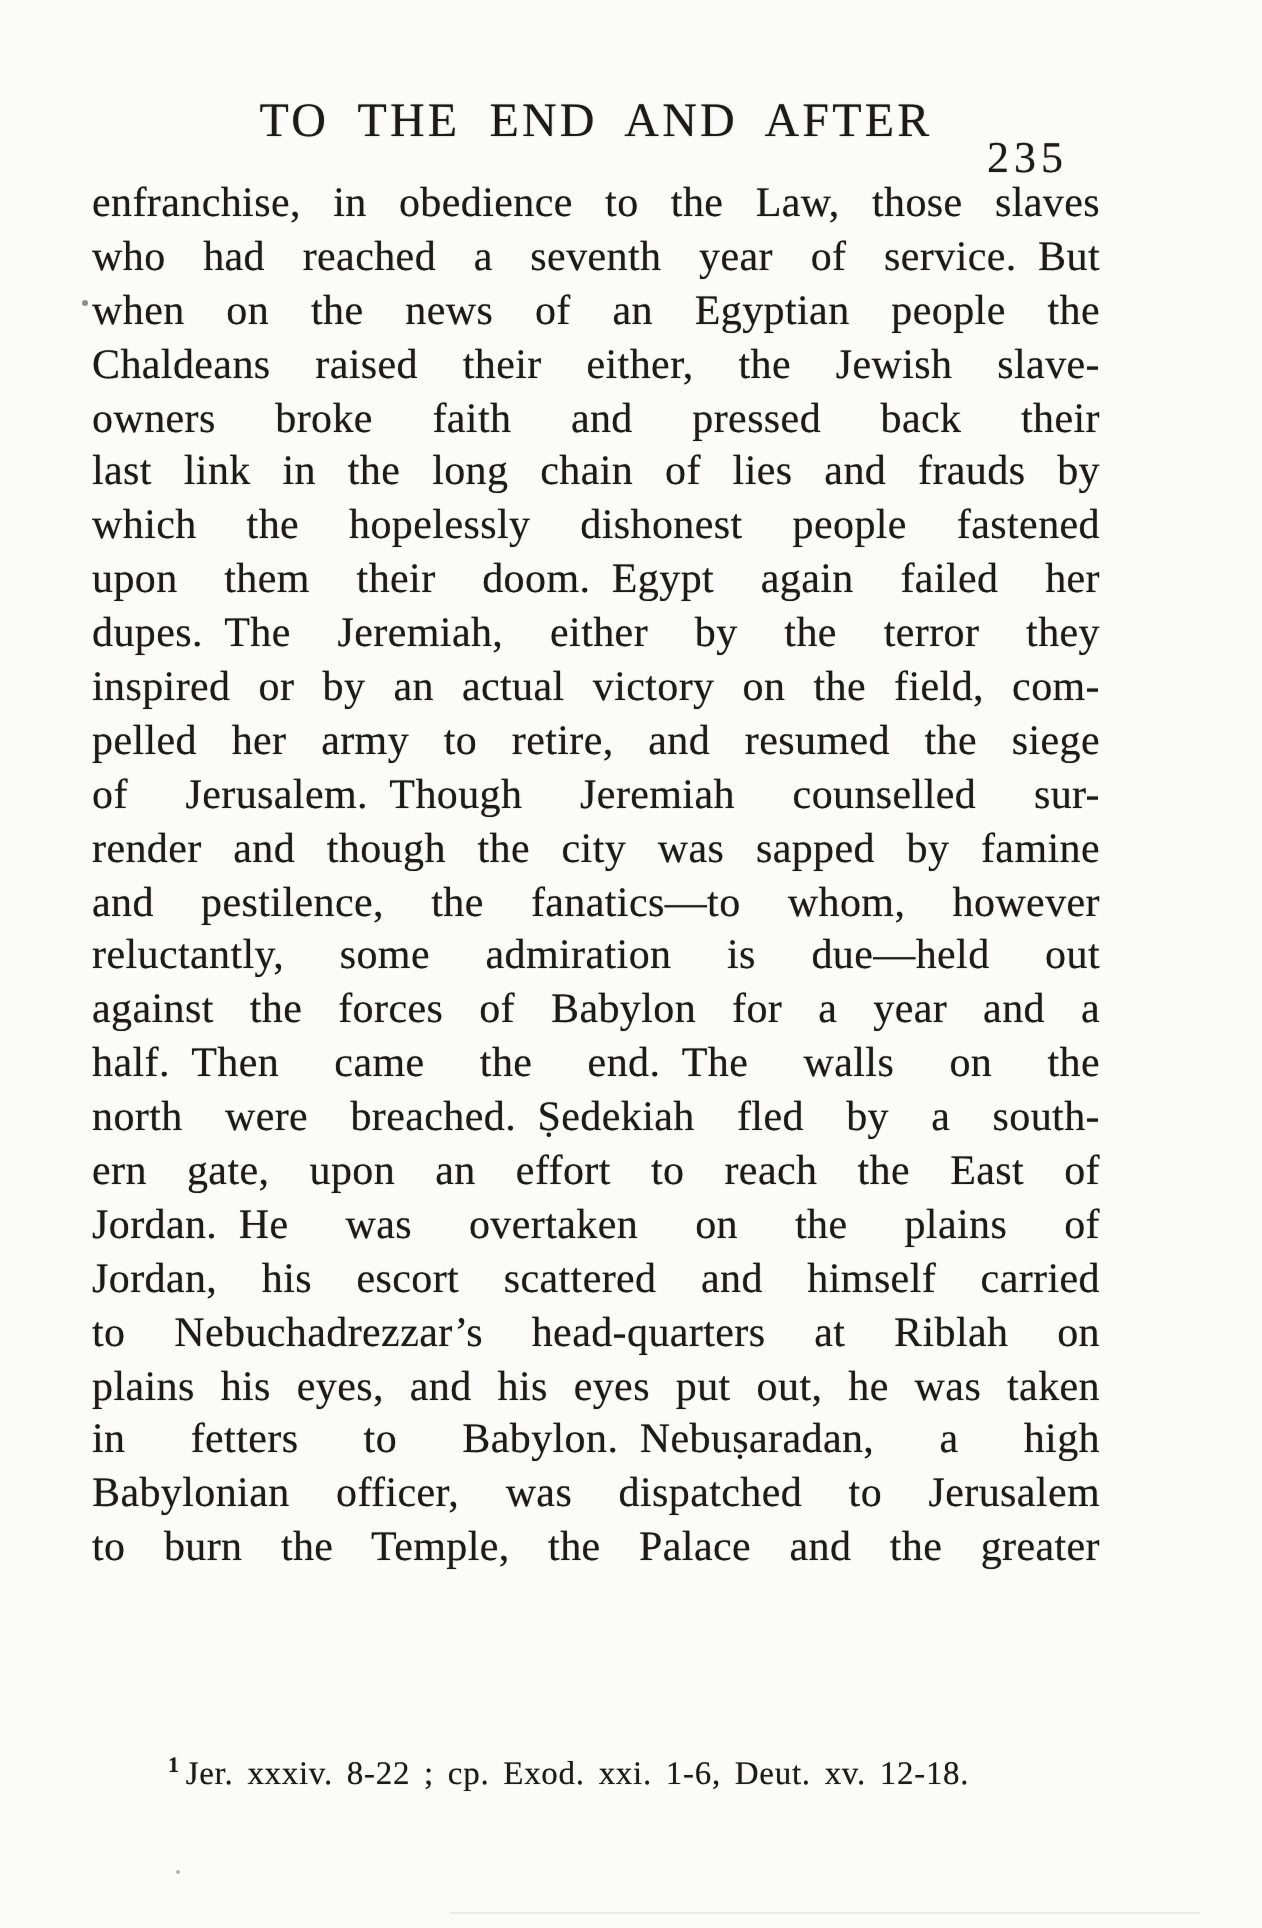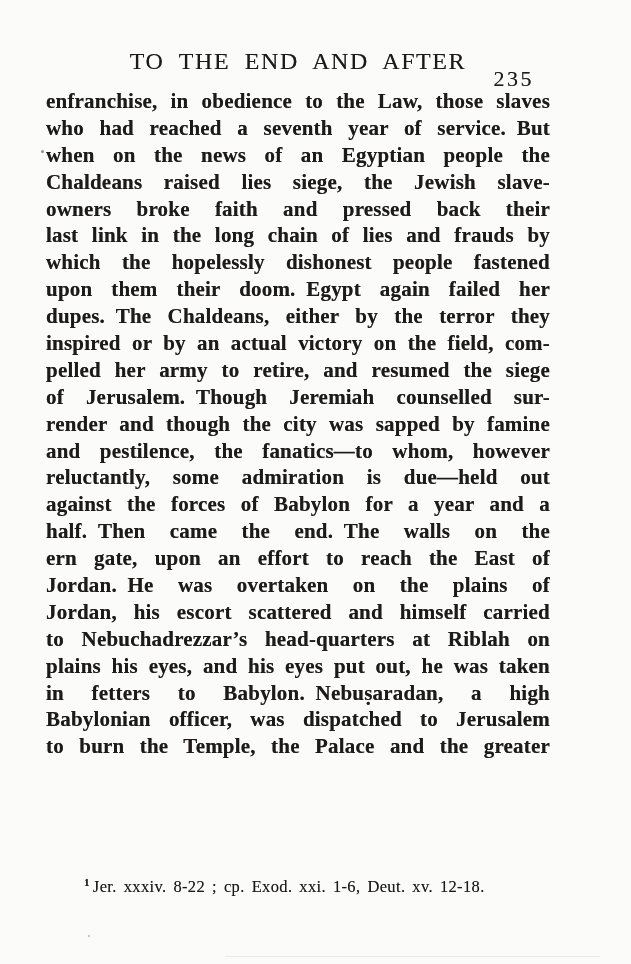--- a/index.html
+++ b/index.html
@@ -43,21 +43,20 @@
   .line {
     height: 26.9px;
     overflow: hidden;
     font-size: 21px; line-height: 26.9px;
     letter-spacing: 0.2px;
     text-align: justify;
     text-align-last: justify;
     text-justify: inter-word;
     text-shadow: 0 0 0.55px rgba(29,27,24,0.6);
     white-space: pre-wrap;
-    font-weight: bold;
   }
   
   .footnote {
     position: absolute;
     top: 876px; left: 84px; right: 60px;
     font-size: 16.5px; line-height: 22px;
     letter-spacing: 0.35px;
     word-spacing: 2.5px;
     text-shadow: 0 0 0.5px rgba(29,27,24,0.55);
   }
@@ -87,34 +86,35 @@
 
   <div class="page-header">
     <div class="running-title">TO THE END AND AFTER</div>
     <div class="page-number">235</div>
   </div>
 
   <div class="text-block">
     <div class="line">enfranchise, in obedience to the Law, those slaves</div>
     <div class="line">who had reached a seventh year of service. But</div>
     <div class="line">when on the news of an Egyptian people the</div>
-    <div class="line">Chaldeans raised lies siege, the Jewish slave-</div>
+    <div class="line">Chaldeans raised their either, the Jewish slave-</div>
     <div class="line">owners broke faith and pressed back their</div>
     <div class="line">last link in the long chain of lies and frauds by</div>
     <div class="line">which the hopelessly dishonest people fastened</div>
     <div class="line">upon them their doom. Egypt again failed her</div>
-    <div class="line">dupes. The Chaldeans, either by the terror they</div>
+    <div class="line">dupes. The Jeremiah, either by the terror they</div>
     <div class="line">inspired or by an actual victory on the field, com-</div>
     <div class="line">pelled her army to retire, and resumed the siege</div>
     <div class="line">of Jerusalem. Though Jeremiah counselled sur-</div>
     <div class="line">render and though the city was sapped by famine</div>
     <div class="line">and pestilence, the fanatics—to whom, however</div>
     <div class="line">reluctantly, some admiration is due—held out</div>
     <div class="line">against the forces of Babylon for a year and a</div>
     <div class="line">half. Then came the end. The walls on the</div>
+    <div class="line">north were breached. Ṣedekiah fled by a south-</div>
     <div class="line">ern gate, upon an effort to reach the East of</div>
     <div class="line">Jordan. He was overtaken on the plains of</div>
     <div class="line">Jordan, his escort scattered and himself carried</div>
     <div class="line">to Nebuchadrezzar’s head-quarters at Riblah on</div>
     <div class="line">plains his eyes, and his eyes put out, he was taken</div>
     <div class="line">in fetters to Babylon. Nebuṣaradan, a high</div>
     <div class="line">Babylonian officer, was dispatched to Jerusalem</div>
     <div class="line">to burn the Temple, the Palace and the greater</div>
   </div>
 

